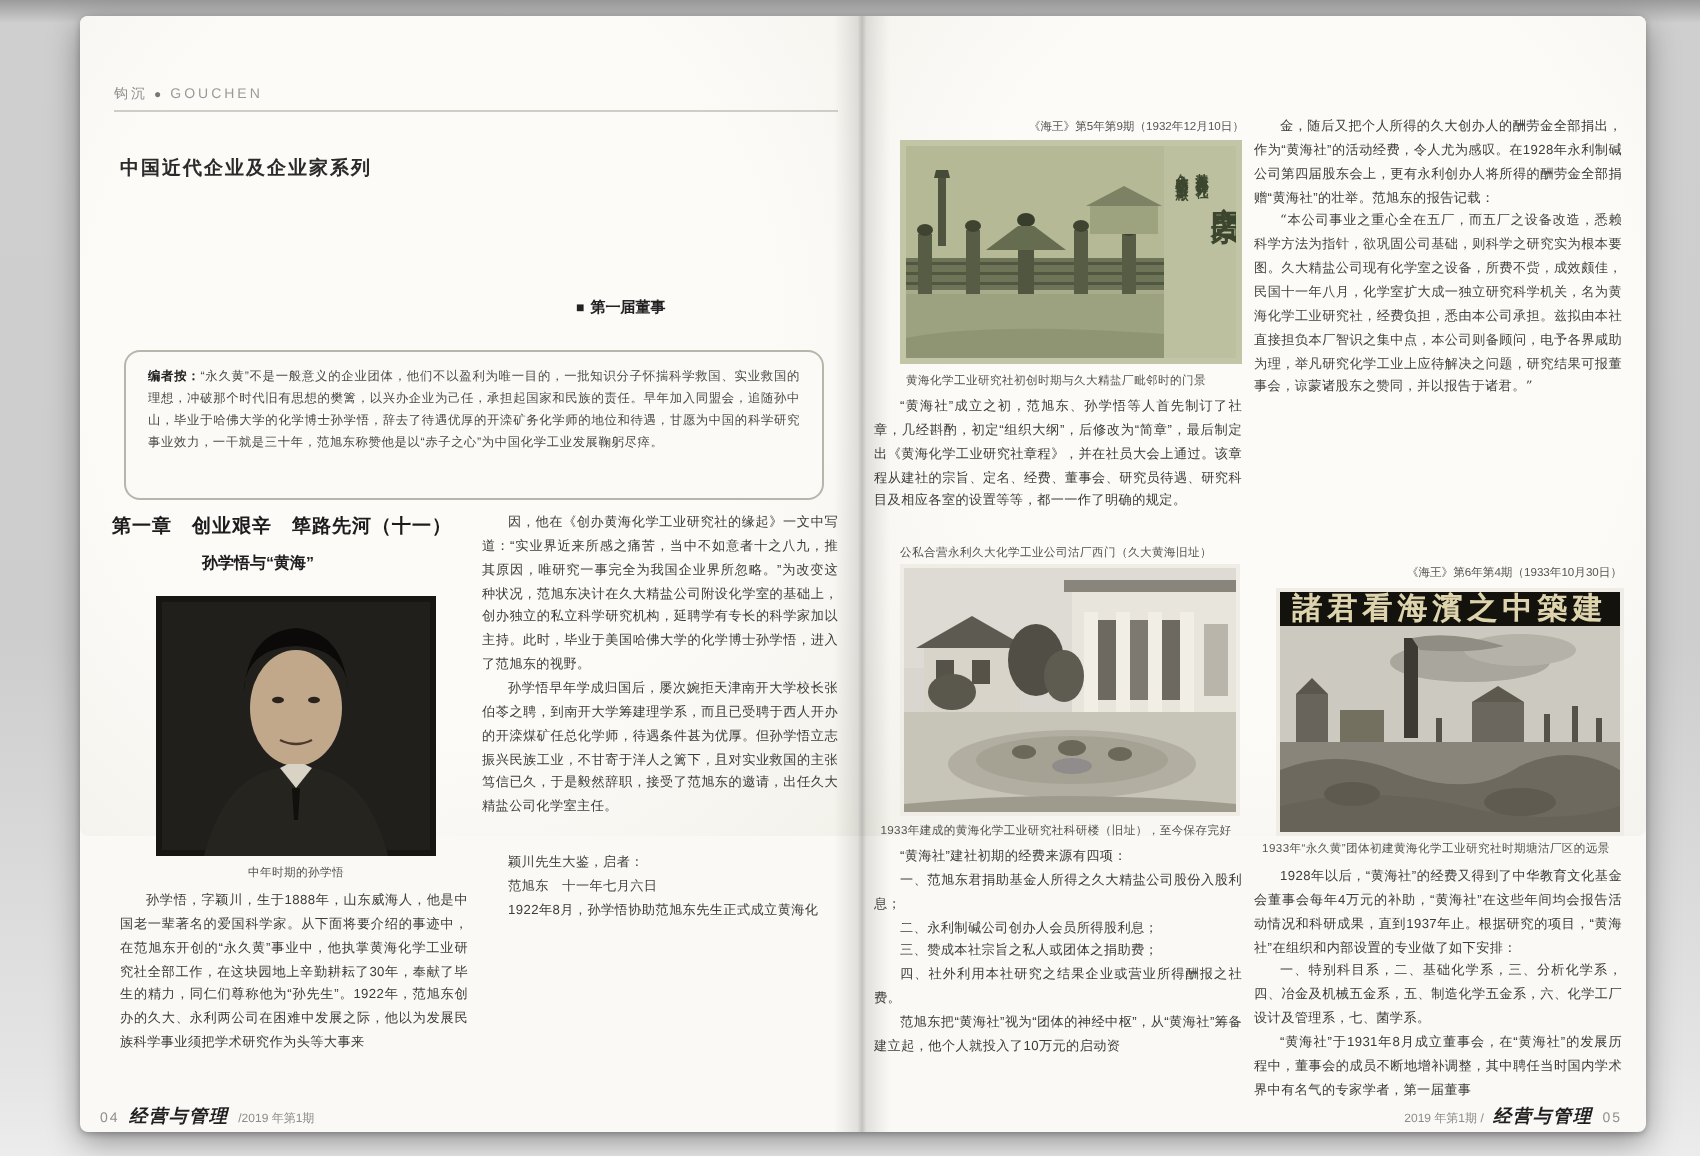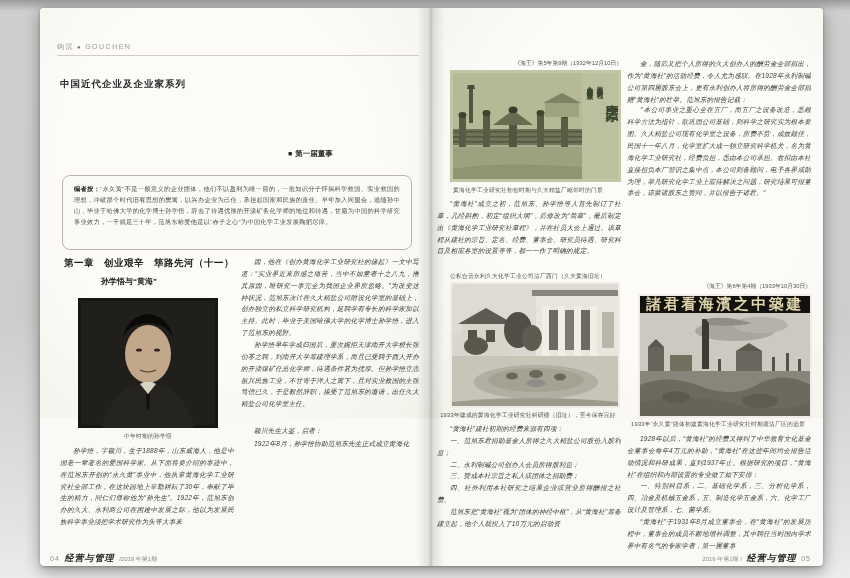--- a/index.html
+++ b/index.html
@@ -21,25 +21,25 @@
   .hdr .dot{color:#777;margin:0 3px;font-size:6px;}
   .rule{position:absolute;height:1px;background:#cfcdc6;}
   .series{font-size:9.5px;font-weight:bold;color:#2b2b2b;letter-spacing:1px;}
   .title{font-size:17.5px;font-weight:bold;color:#151515;letter-spacing:.5px;text-align:center;}
   .byline{font-size:7.5px;font-weight:bold;color:#222;}
   .byline .sq{font-size:7px;margin-right:3px;}
   .abstract{border:1px solid #b8b5ab;border-radius:8px;background:#fbfaf6;
     padding:7px 11px;font-size:6.2px;line-height:1.8;color:#4a4a48;text-align:justify;
     letter-spacing:.3px;overflow:hidden;}
   .abstract b{color:#222;}
-  .chapter{font-size:9.5px;font-weight:bold;color:#1c1c1c;text-align:right;letter-spacing:.5px;}
+  .chapter{font-size:9.5px;font-weight:bold;color:#1c1c1c;text-align:left;letter-spacing:.5px;}
   .chapter-sub{font-size:8px;font-weight:bold;color:#1c1c1c;text-align:center;}
   .body-text{font-size:6.6px;line-height:1.8;color:#3c3c3a;text-align:justify;
     letter-spacing:.2px;overflow:hidden;}
-  .body-text p{margin:0;text-indent:13px;font-style:italic;}
+  .body-text p{margin:0;text-indent:13px;}
   .caption{font-size:5.8px;color:#55544f;text-align:center;letter-spacing:.2px;}
   .credit{font-size:5.8px;color:#55544f;text-align:right;}
   .letter{font-family:"DejaVu Serif",serif;color:#45443f;}
   .photo-frame{position:absolute;overflow:hidden;}
   .photo-frame svg{display:block;}
   .footer{font-size:6px;color:#8b8b8b;}
   .logo{font-family:"DejaVu Serif",serif;font-style:italic;font-weight:bold;
     font-size:9px;color:#1f1f1f;letter-spacing:1px;margin:0 3px;}
   .pgnum{font-size:7px;color:#8f8f8f;letter-spacing:1px;}
   .vtext{position:absolute;writing-mode:vertical-rl;text-orientation:upright;color:#3c462f;}
@@ -93,20 +93,21 @@
     <div class="t caption" style="left:20px;top:424px;width:176px;">中年时期的孙学悟</div>
 
     <div class="t body-text" style="left:20px;top:437px;width:174px;height:110px;">
       <p style="text-indent:13px;">孙学悟，字颖川，生于1888年，山东威海人，他是中国老一辈著名的爱国科学家。从下面将要介绍的事迹中，在范旭东开创的“永久黄”事业中，他执掌黄海化学工业研究社全部工作，在这块园地上辛勤耕耘了30年，奉献了毕生的精力，同仁们尊称他为“孙先生”。1922年，范旭东创办的久大、永利两公司在困难中发展之际，他以为发展民族科学事业须把学术研究作为头等大事来</p>
     </div>
 
     <div class="t body-text" style="left:201px;top:248px;width:178px;height:300px;">
       <p>因，他在《创办黄海化学工业研究社的缘起》一文中写道：“实业界近来所感之痛苦，当中不如意者十之八九，推其原因，唯研究一事完全为我国企业界所忽略。”为改变这种状况，范旭东决计在久大精盐公司附设化学室的基础上，创办独立的私立科学研究机构，延聘学有专长的科学家加以主持。此时，毕业于美国哈佛大学的化学博士孙学悟，进入了范旭东的视野。</p>
       <p>孙学悟早年学成归国后，屡次婉拒天津南开大学校长张伯苓之聘，到南开大学筹建理学系，而且已受聘于西人开办的开滦煤矿任总化学师，待遇条件甚为优厚。但孙学悟立志振兴民族工业，不甘寄于洋人之篱下，且对实业救国的主张笃信已久，于是毅然辞职，接受了范旭东的邀请，出任久大精盐公司化学室主任。</p>
       <p class="letter" style="margin-top:16px;">颖川先生大鉴，启者：</p>
+      <p class="letter sign">范旭东　十一年七月六日</p>
       <p>1922年8月，孙学悟协助范旭东先生正式成立黄海化</p>
     </div>
 
     <div class="t footer" style="left:10px;top:544px;">
       <span class="pgnum">04</span>
       <span class="logo">经营与管理</span>
       <span>/2019 年第1期</span>
     </div>
   </div>
 

